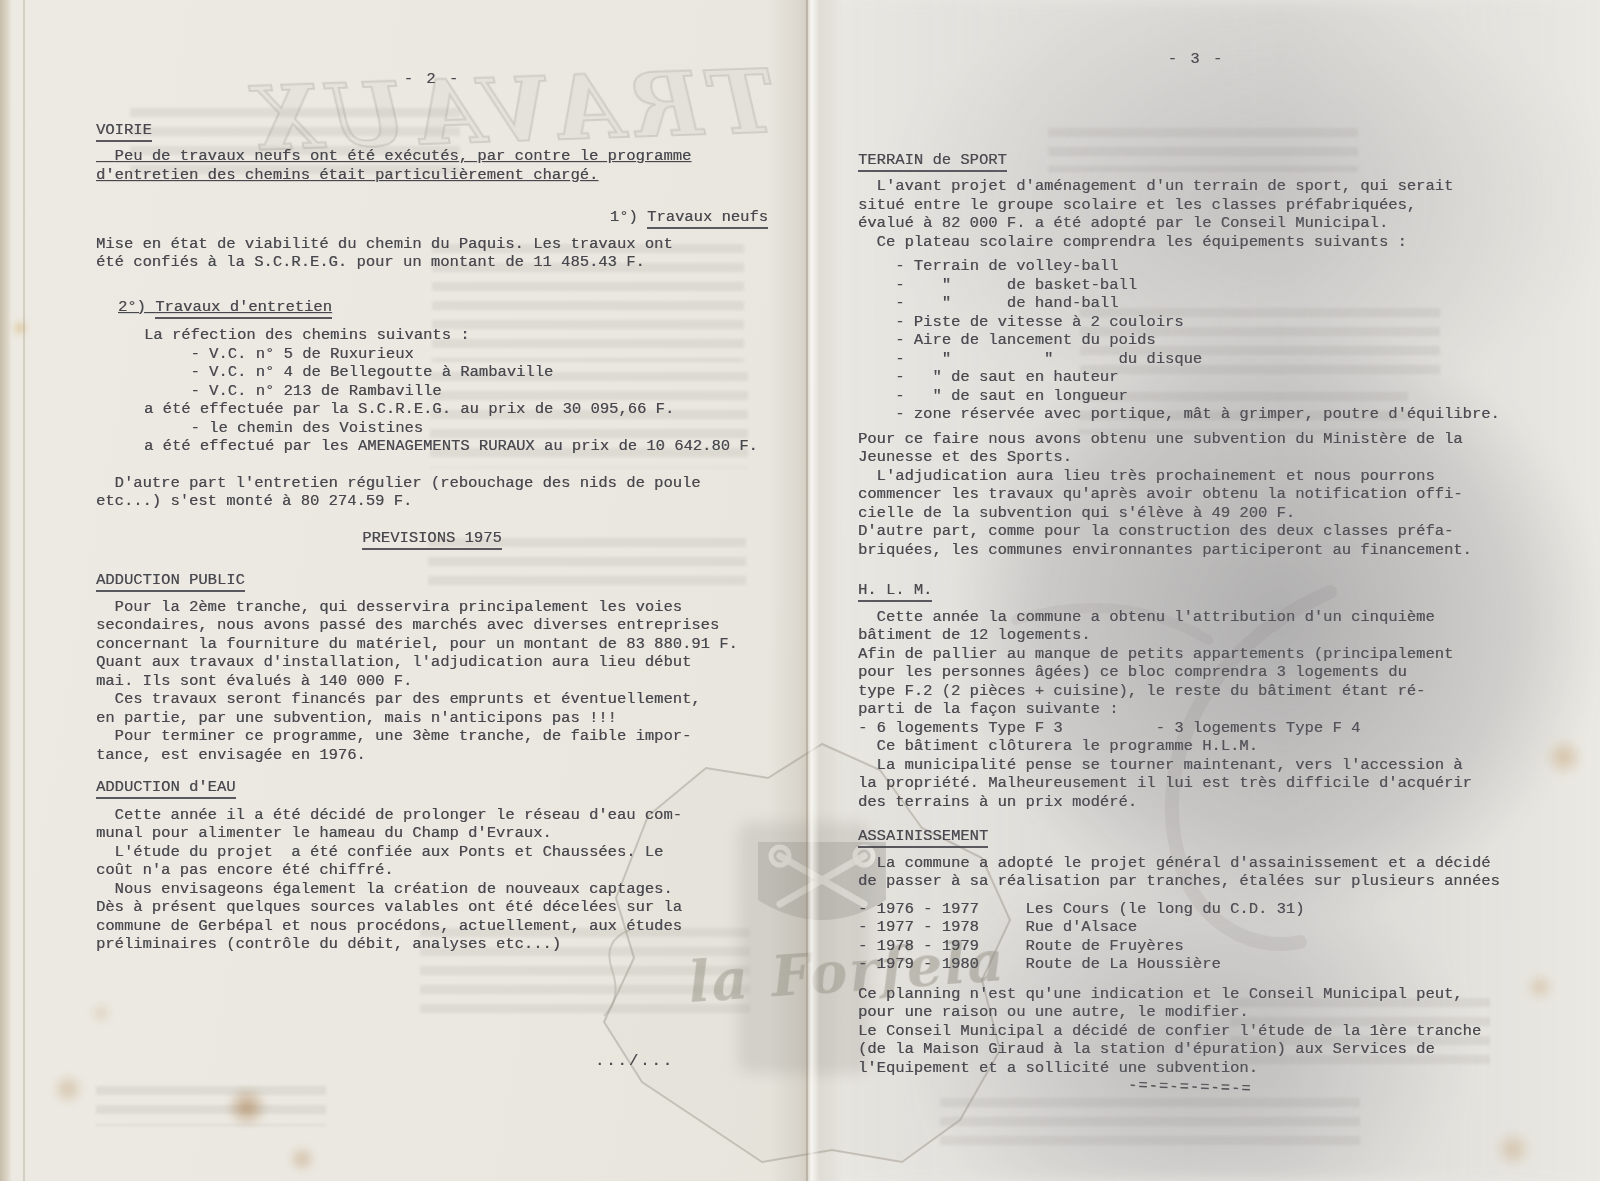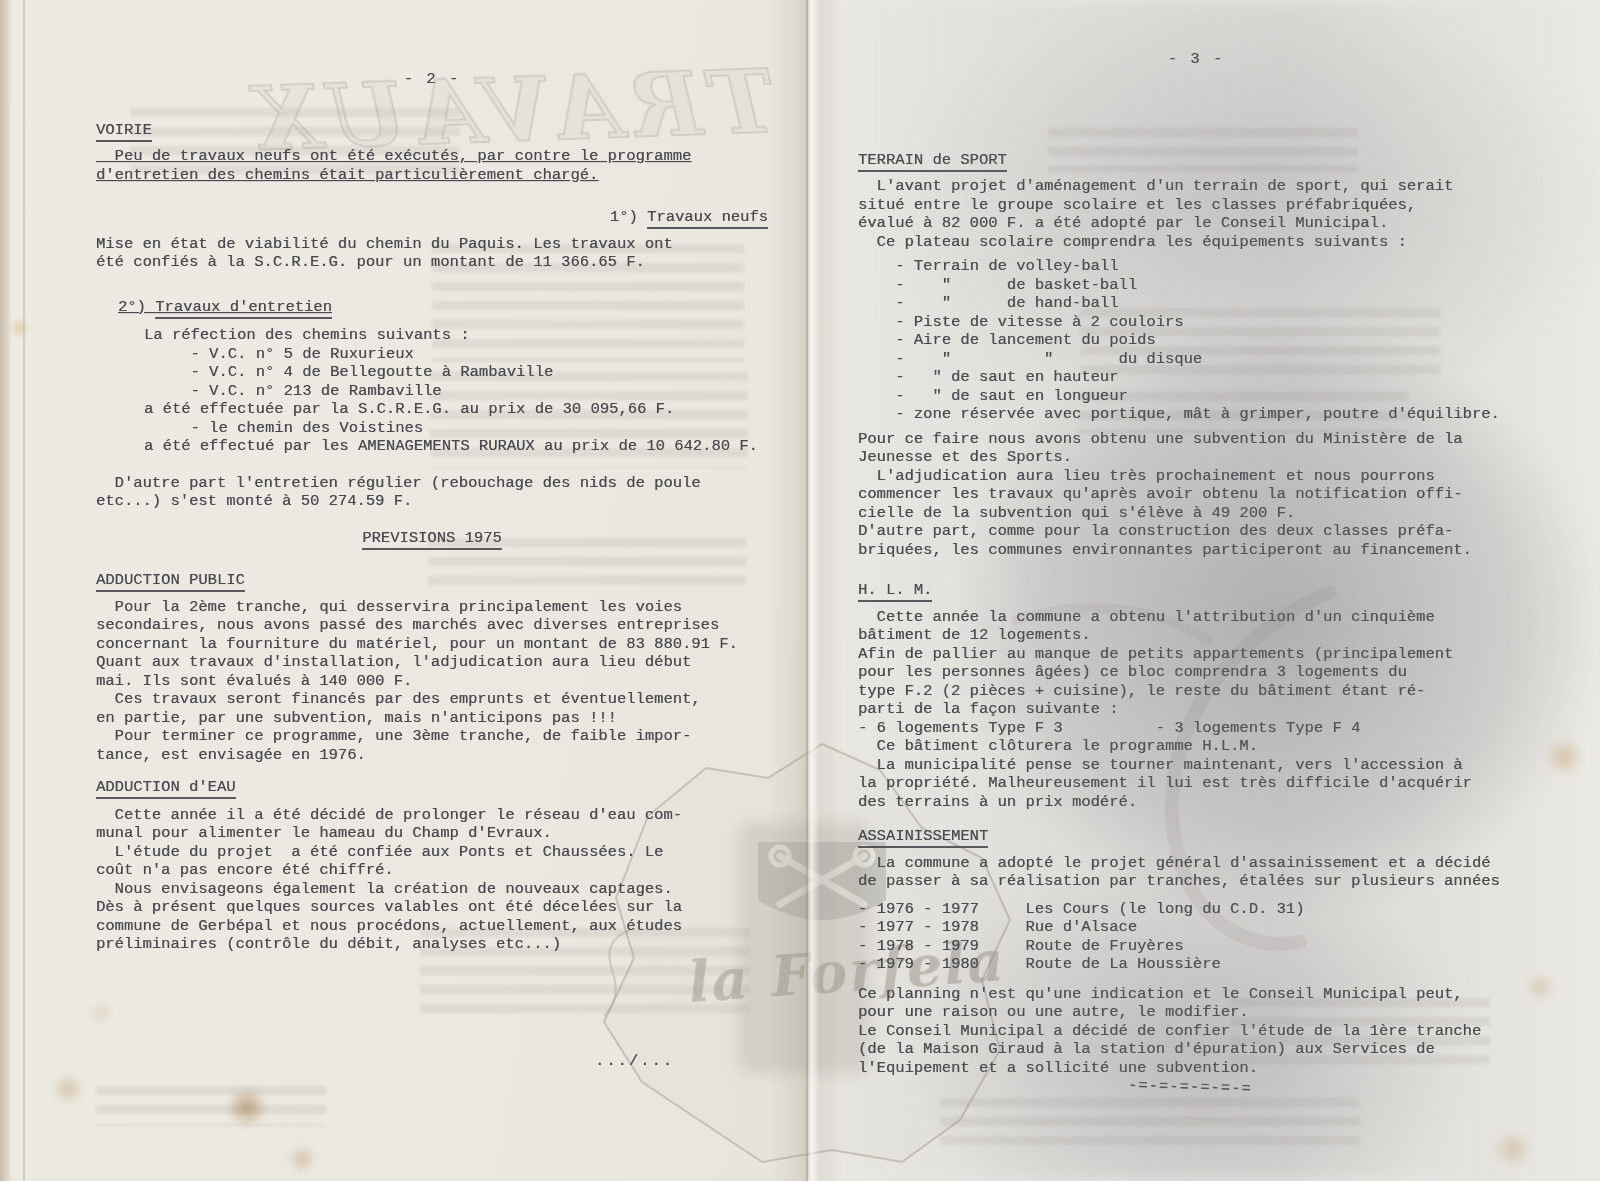--- a/index.html
+++ b/index.html
@@ -118,35 +118,35 @@
     <div class="hd" style="margin-top:32px;">
       <span class="u">VOIRIE</span>
     </div>
     <div class="t" style="margin-top:8px;text-decoration:underline;">  Peu de travaux neufs ont été exécutés, par contre le programme
 d'entretien des chemins était particulièrement chargé.</div>
 
     <div class="hd subhd" style="margin-top:24px;text-align:right;">
       <span>1°) </span><span class="u">Travaux neufs</span>
     </div>
     <div class="t" style="margin-top:8px;">Mise en état de viabilité du chemin du Paquis. Les travaux ont
-été confiés à la S.C.R.E.G. pour un montant de 11 366.65 F.</div>
+été confiés à la S.C.R.E.G. pour un montant de 11 485.43 F.</div>
 
     <div class="hd subhd" style="margin-top:26px;text-decoration:underline;">
       <span>2°) </span><span class="u">Travaux d'entretien</span>
     </div>
     <div class="t" style="margin-top:10px;margin-left:48px;">La réfection des chemins suivants :
      - V.C. n° 5 de Ruxurieux
      - V.C. n° 4 de Bellegoutte à Rambaville
      - V.C. n° 213 de Rambaville
 a été effectuée par la S.C.R.E.G. au prix de 30 095,66 F.
      - le chemin des Voistines
 a été effectué par les AMENAGEMENTS RURAUX au prix de 10 642.80 F.</div>
 
     <div class="t" style="margin-top:18px;">  D'autre part l'entretien régulier (rebouchage des nids de poule
-etc...) s'est monté à 50 274.59 F.</div>
+etc...) s'est monté à 80 274.59 F.</div>
 
     <div class="hd center" style="margin-top:18px;">
       <span class="u">PREVISIONS 1975</span>
     </div>
 
     <div class="hd" style="margin-top:24px;">
       <span class="u">ADDUCTION PUBLIC</span>
     </div>
     <div class="t" style="margin-top:8px;font-family:Liberation Mono, monospace;">  Pour la 2ème tranche, qui desservira principalement les voies
 secondaires, nous avons passé des marchés avec diverses entreprises

